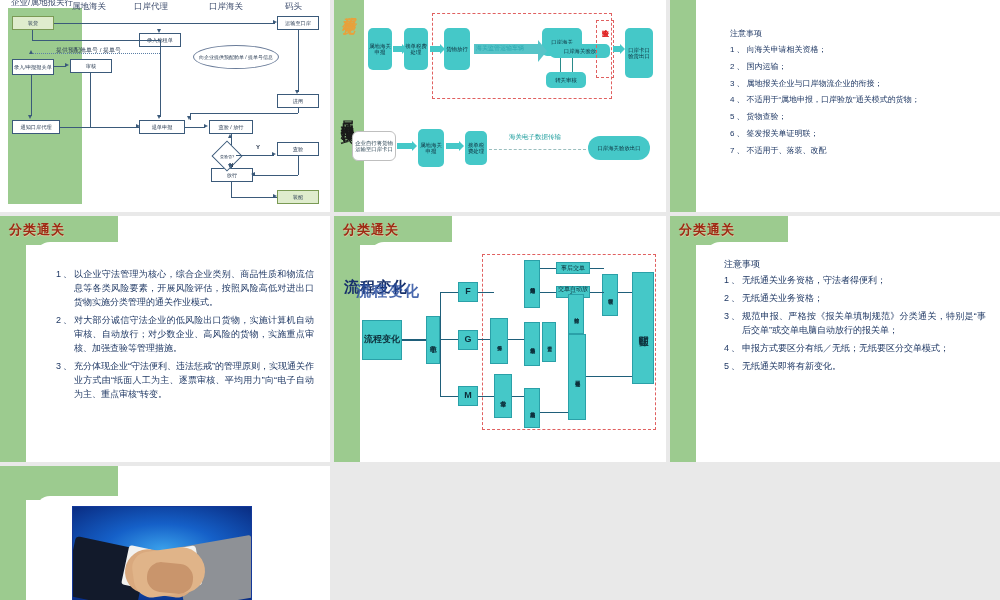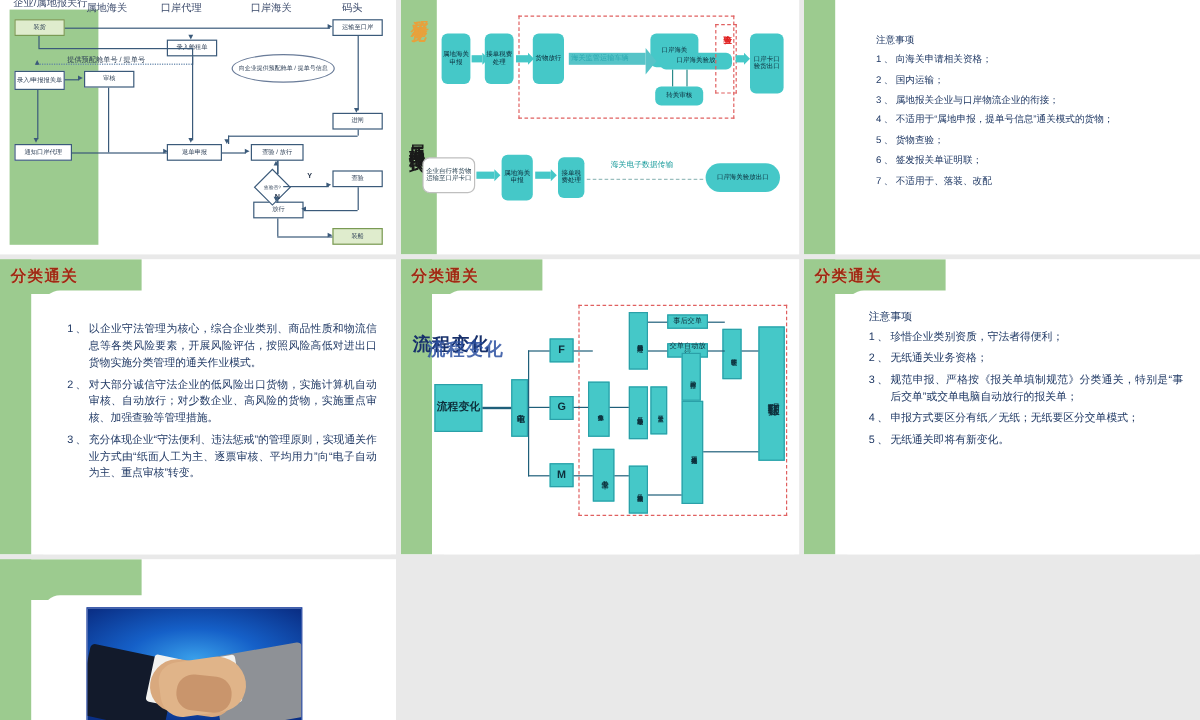--- a/index.html
+++ b/index.html
@@ -243,21 +243,21 @@
           <span class="txt">国内运输；</span>
         </div>
       <div class="li">
           <span class="num">3</span>
           <span class="num">、</span>
           <span class="txt">属地报关企业与口岸物流企业的衔接；</span>
         </div>
       <div class="li">
           <span class="num">4</span>
           <span class="num">、</span>
-          <span class="txt">不适用于“属地申报，提单号信息”通关模式的货物；</span>
+          <span class="txt">不适用于“属地申报，口岸验放”通关模式的货物；</span>
         </div>
       <div class="li">
           <span class="num">5</span>
           <span class="num">、</span>
           <span class="txt">货物查验；</span>
         </div>
       <div class="li">
           <span class="num">6</span>
           <span class="num">、</span>
           <span class="txt">签发报关单证明联；</span>
@@ -348,21 +348,21 @@
   <div class="slide s6">
     <div class="green-band"></div>
     <div class="green-head"></div>
     <div class="slide-title">分类通关</div>
     <div class="white-card"></div>
     <div class="notice-h" style="top:42px;left:54px;font-size:9px;">注意事项</div>
     <div class="bullets" style="top:58px;left:54px;right:14px;">
       <div class="li">
           <span class="num">1</span>
           <span class="num">、</span>
-          <span class="txt">珍惜企业类别资质，守法者得便利；</span>
+          <span class="txt">无纸通关业务资格，守法者得便利；</span>
         </div>
       <div class="li">
           <span class="num">2</span>
           <span class="num">、</span>
           <span class="txt">无纸通关业务资格；</span>
         </div>
       <div class="li">
           <span class="num">3</span>
           <span class="num">、</span>
           <span class="txt">规范申报、严格按《报关单填制规范》分类通关，特别是“事后交单”或交单电脑自动放行的报关单；</span>

